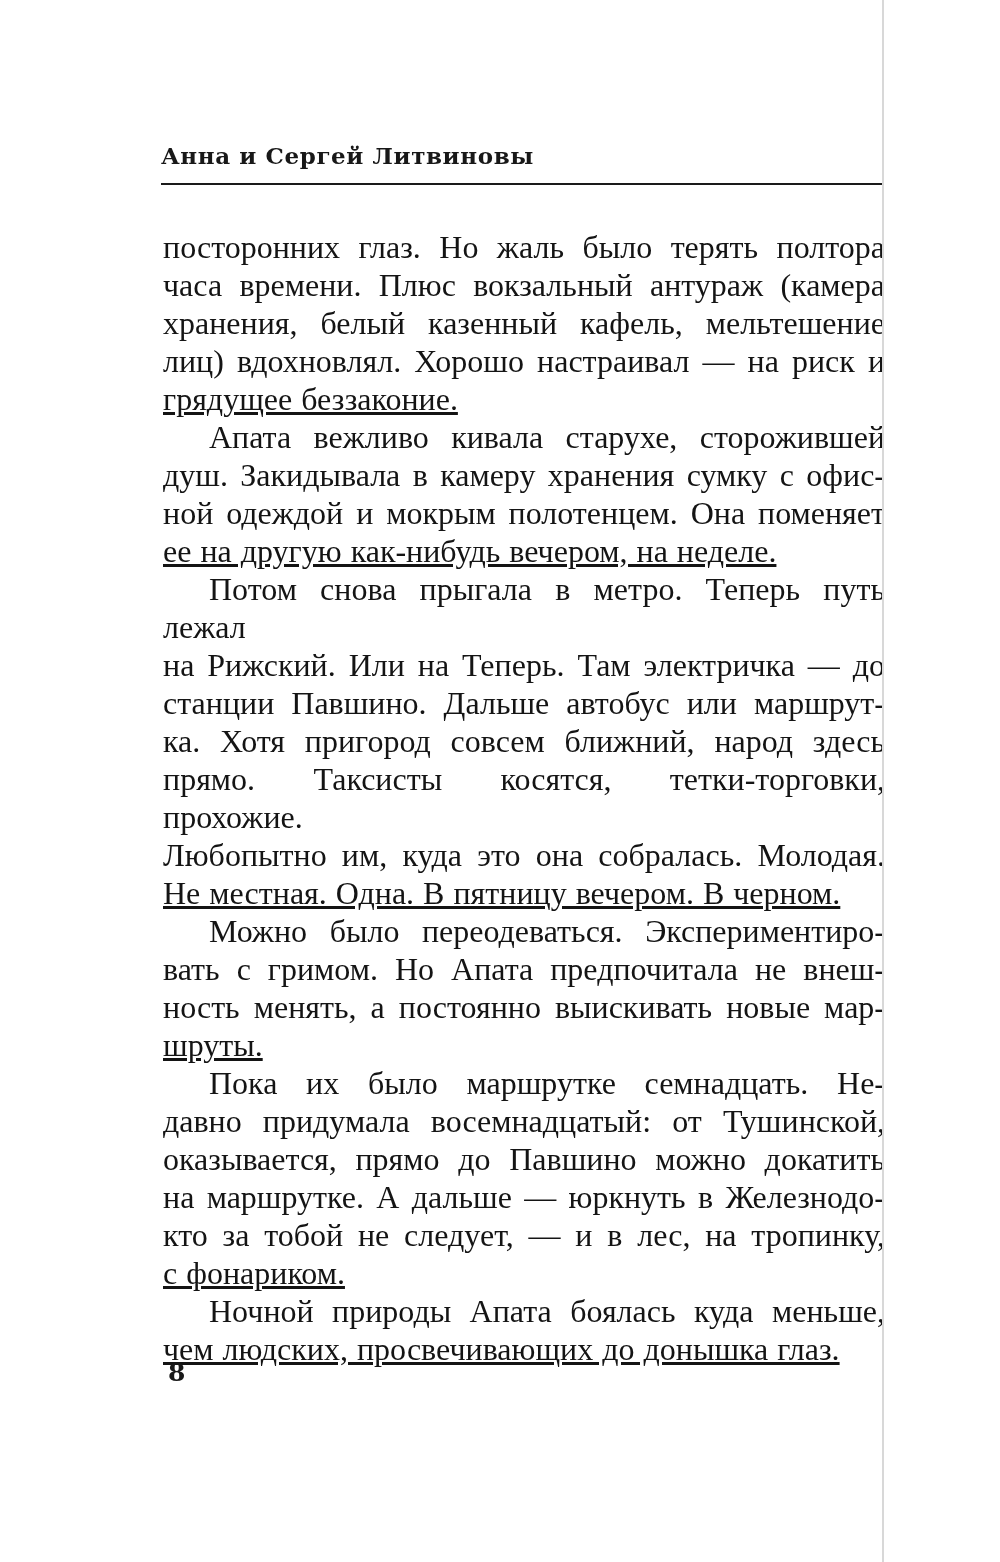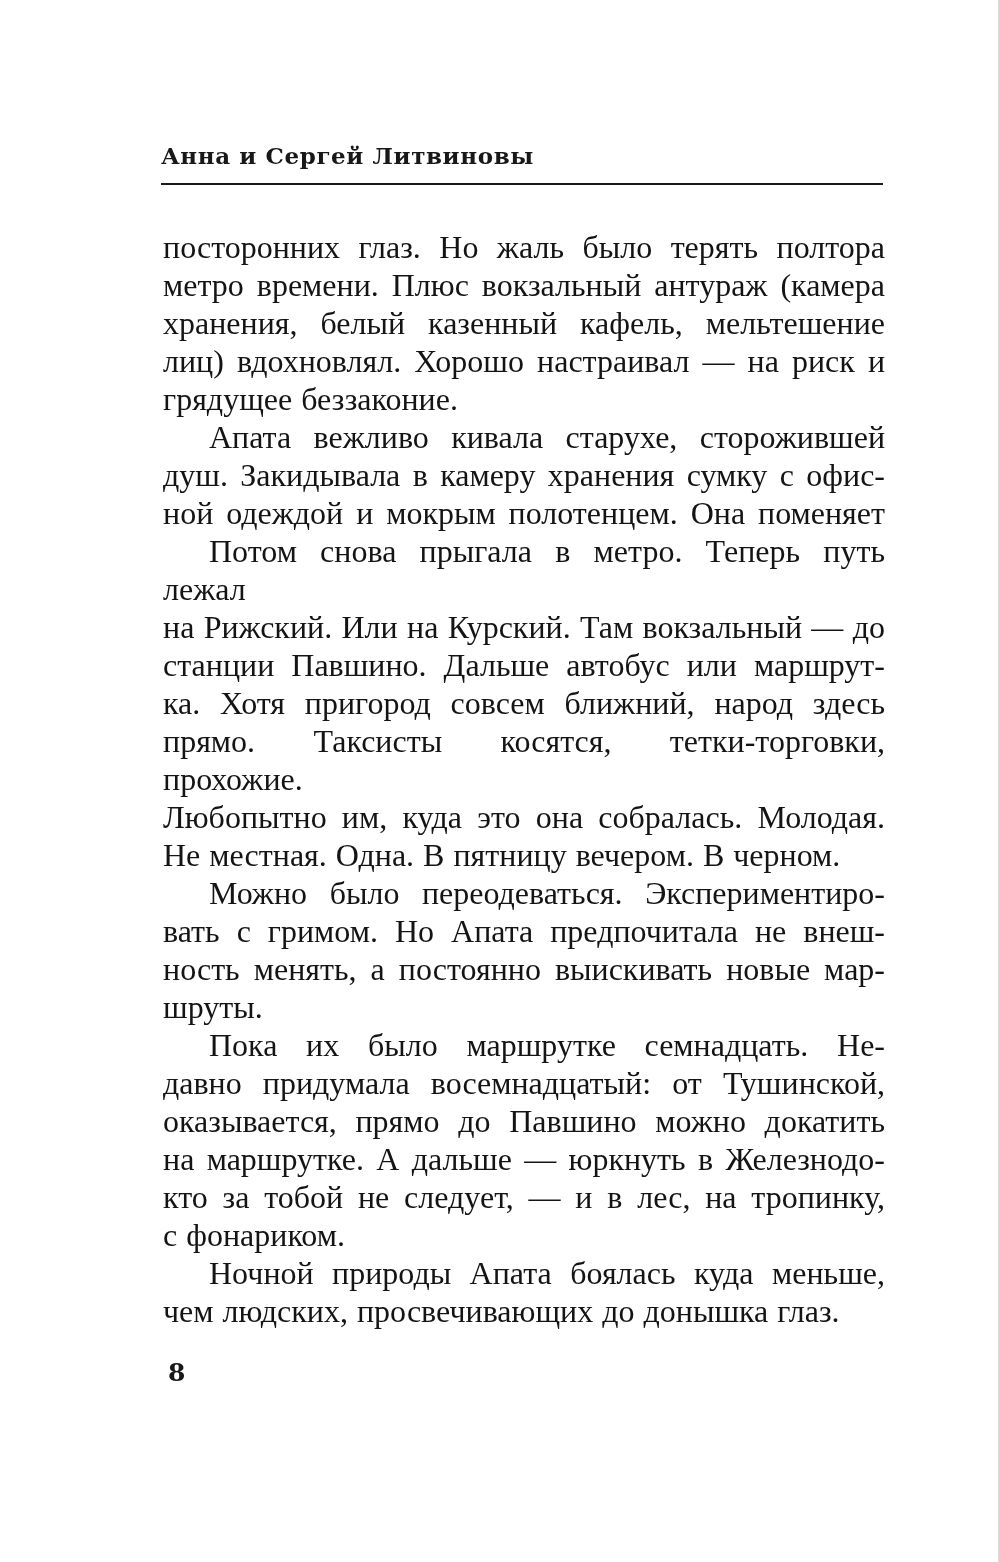--- a/index.html
+++ b/index.html
@@ -2,21 +2,21 @@
 <html><head>
 <meta charset="utf-8">
 <style>
   html, body {
     margin: 0;
     padding: 0;
     background: #ffffff;
   }
   .page {
     position: relative;
-    width: 1000px;
+    width: 884px;
     height: 1562px;
     background: #ffffff;
     overflow: hidden;
     font-family: "Liberation Serif", serif;
     color: #111111;
   }
   .page::after {
     
     content: "";
     position: absolute;
@@ -63,20 +63,21 @@
     text-align-last: justify;
     white-space: normal;
     word-spacing: 1px;
   }
   .line.indent {
     text-indent: 46px;
   }
   .line.last {
     text-align: right;
     text-align-last: left;
+    text-decoration: underline;
   }
   .page-number {
     position: absolute;
     left: 168px;
     top: 1358px;
     font-family: "DejaVu Serif", serif;
     font-weight: bold;
     font-size: 25px;
     color: #181818;
   }
@@ -86,33 +87,34 @@
 
 <div class="page">
 
   <div class="running-header">Анна и Сергей Литвиновы</div>
 
   <div class="header-rule"></div>
 
   <div class="body-text">
       <div class="paragraph">
         <div class="line">посторонних глаз. Но жаль было терять полтора</div>
-        <div class="line">метро времени. Плюс вокзальный антураж (камера</div>
+        <div class="line">часа времени. Плюс вокзальный антураж (камера</div>
         <div class="line">хранения, белый казенный кафель, мельтешение</div>
         <div class="line">лиц) вдохновлял. Хорошо настраивал — на риск и</div>
         <div class="line last">грядущее беззаконие.</div>
       </div>
       <div class="paragraph">
         <div class="line indent">Апата вежливо кивала старухе, сторожившей</div>
         <div class="line">душ. Закидывала в камеру хранения сумку с офис-</div>
         <div class="line">ной одеждой и мокрым полотенцем. Она поменяет</div>
+        <div class="line last">ее на другую как-нибудь вечером, на неделе.</div>
       </div>
       <div class="paragraph">
         <div class="line indent">Потом снова прыгала в метро. Теперь путь лежал</div>
-        <div class="line">на Рижский. Или на Курский. Там вокзальный — до</div>
+        <div class="line">на Рижский. Или на Теперь. Там электричка — до</div>
         <div class="line">станции Павшино. Дальше автобус или маршрут-</div>
         <div class="line">ка. Хотя пригород совсем ближний, народ здесь</div>
         <div class="line">прямо. Таксисты косятся, тетки-торговки, прохожие.</div>
         <div class="line">Любопытно им, куда это она собралась. Молодая.</div>
         <div class="line last">Не местная. Одна. В пятницу вечером. В черном.</div>
       </div>
       <div class="paragraph">
         <div class="line indent">Можно было переодеваться. Экспериментиро-</div>
         <div class="line">вать с гримом. Но Апата предпочитала не внеш-</div>
         <div class="line">ность менять, а постоянно выискивать новые мар-</div>

